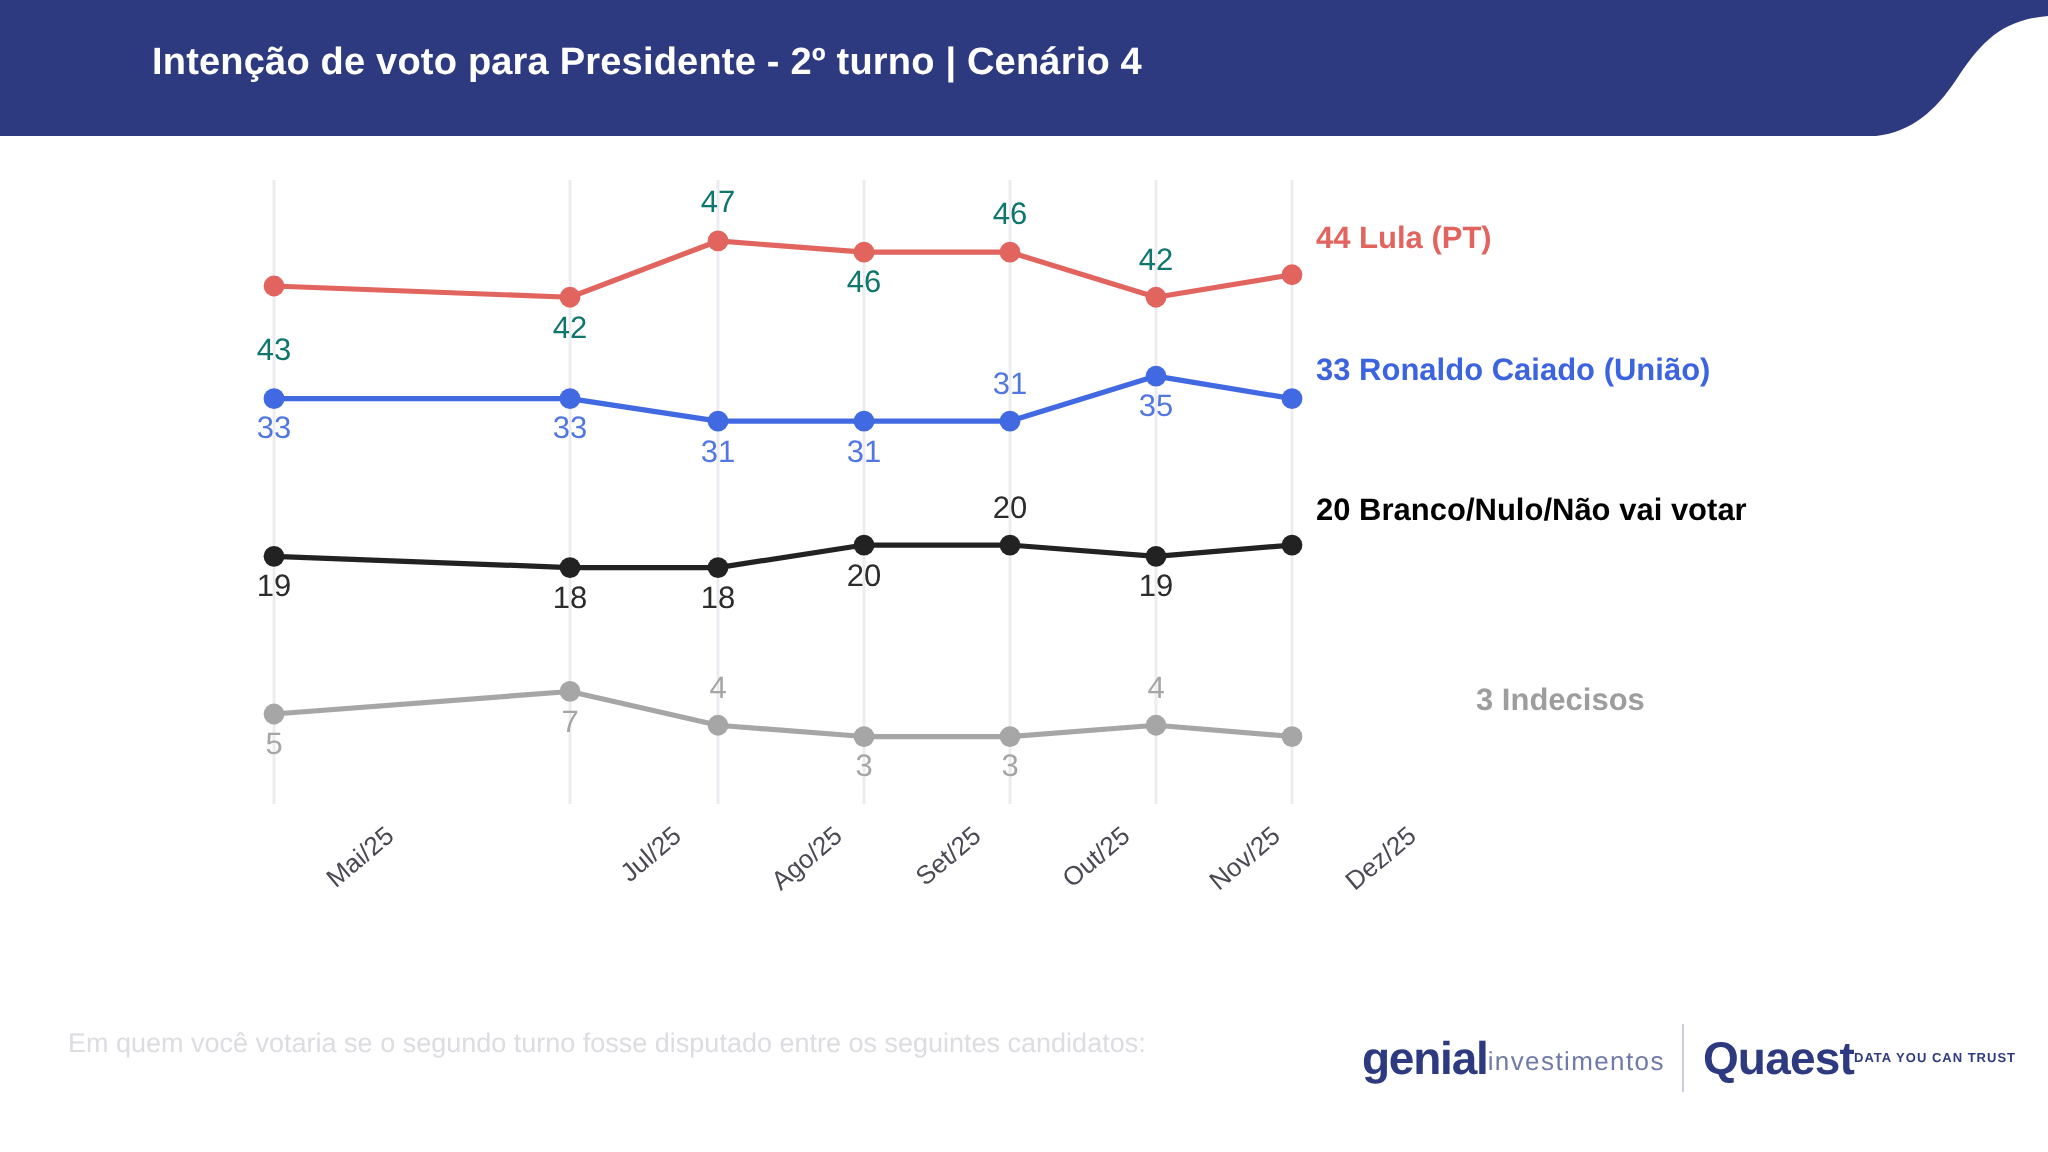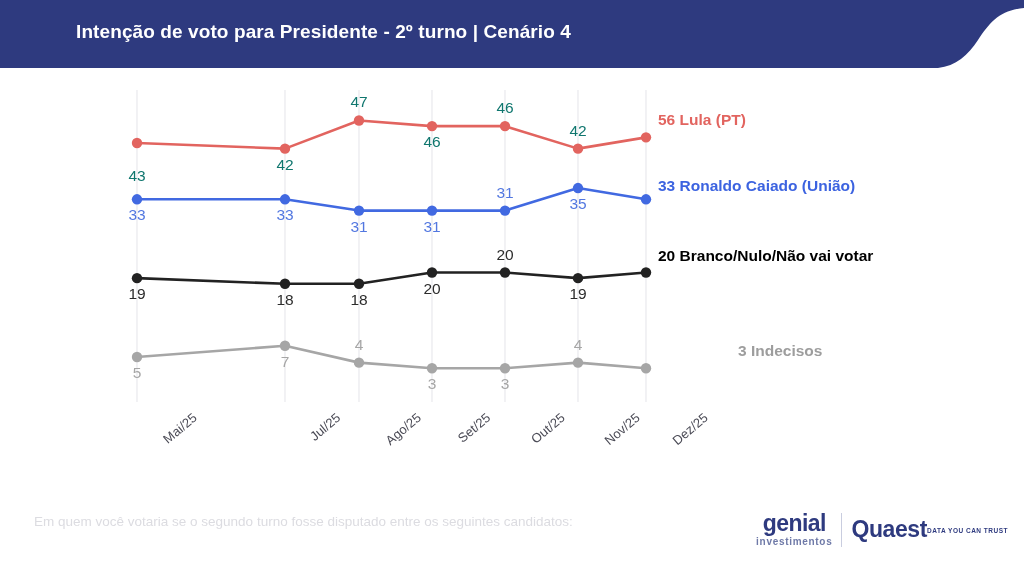--- a/index.html
+++ b/index.html
@@ -46,27 +46,27 @@
     transform-origin: right top; transform: rotate(-40deg);
     white-space: nowrap; text-align: right;
   }
 
   
   .footnote {
     position: absolute; left: 34px; top: 514px;
     font-size: 13.5px; color: #dcdce1; white-space: nowrap;
   }
   .logos { position: absolute; right: 16px; top: 512px; display: flex; align-items: center; gap: 9px; }
-  .logo-genial { display: flex; flex-direction: column; align-items: center; line-height: 1; }
+  .logo-genial { display: flex; flex-direction: row; align-items: center; line-height: 1; }
   .logo-genial .g-main {
     font-size: 23px; font-weight: bold; color: #2e3a7f; letter-spacing: -0.6px;
     position: relative;
   }
   .logo-genial .g-sub {
-    font-size: 10px; color: #6f7aa8; letter-spacing: 0.7px; margin-top: 2px; font-weight: bold;
+    font-size: 13px; color: #6f7aa8; letter-spacing: 0.7px; margin-top: 2px;
   }
   .logo-divider { width: 1px; height: 34px; background: #c9cddf; }
   .logo-quaest { display: flex; flex-direction: row; align-items: center; line-height: 1; }
   .logo-quaest .q-main { font-size: 23px; font-weight: bold; color: #2e3a7f; letter-spacing: -0.4px; }
   .logo-quaest .q-sub { font-size: 6.5px; font-weight: bold; color: #2e3a7f; letter-spacing: 0.5px; margin-top: 3px; }
 </style>
 </head>
 <body>
 
 <div id="root">
@@ -146,21 +146,21 @@
         <div class="dlabel black" style="left: 505px; top: 173.526px;">20</div>
         <div class="dlabel black" style="left: 578px; top: 213.158px;">19</div>
         <div class="dlabel gray" style="left: 137px; top: 292px;">5</div>
         <div class="dlabel gray" style="left: 285px; top: 280.737px;">7</div>
         <div class="dlabel gray" style="left: 359px; top: 263.632px;">4</div>
         <div class="dlabel gray" style="left: 432px; top: 303.263px;">3</div>
         <div class="dlabel gray" style="left: 505px; top: 303.263px;">3</div>
         <div class="dlabel gray" style="left: 578px; top: 263.632px;">4</div>
       </div>
     <div id="series-labels">
-        <div class="serieslabel red" style="left: 658px; top: 39.3684px;">56 Lula (PT)</div>
+        <div class="serieslabel red" style="left: 658px; top: 39.3684px;">44 Lula (PT)</div>
         <div class="serieslabel blue" style="left: 658px; top: 105px;">33 Ronaldo Caiado (União)</div>
         <div class="serieslabel black" style="left: 658px; top: 174.526px;">20 Branco/Nulo/Não vai votar</div>
         <div class="serieslabel gray" style="left: 690px; top: 270.263px; margin-left: 48px;">3 Indecisos</div>
       </div>
     <div id="xticks">
         <div class="xtick" style="left: 151px; top: 338px;">Mai/25</div>
         <div class="xtick" style="left: 299px; top: 338px;">Jul/25</div>
         <div class="xtick" style="left: 373px; top: 338px;">Ago/25</div>
         <div class="xtick" style="left: 446px; top: 338px;">Set/25</div>
         <div class="xtick" style="left: 519px; top: 338px;">Out/25</div>

